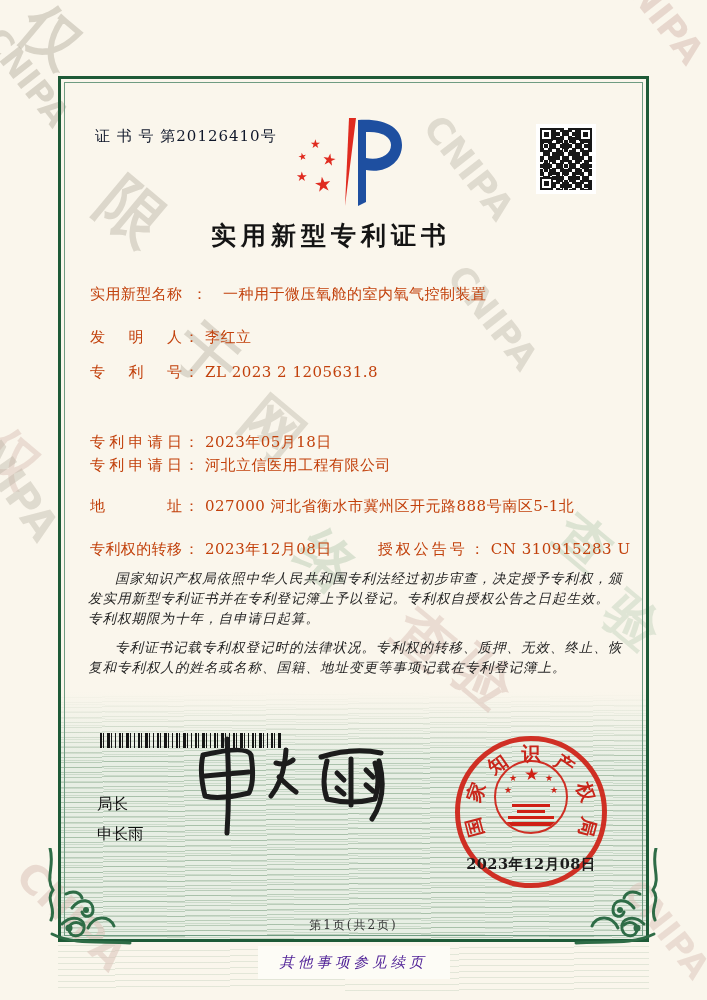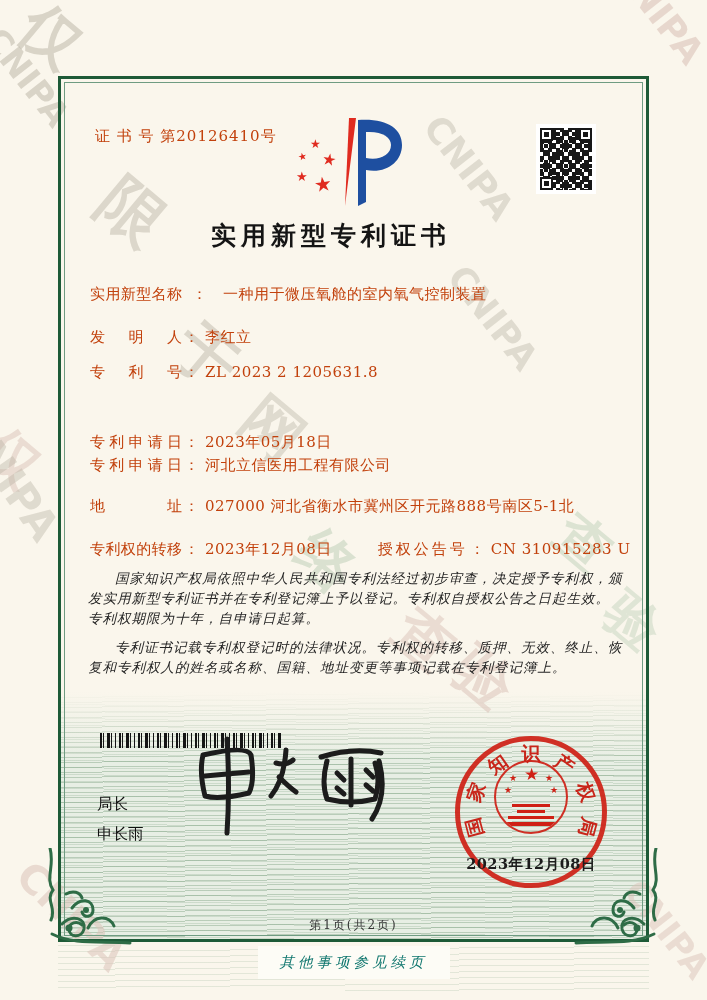--- a/index.html
+++ b/index.html
@@ -31,21 +31,21 @@
   }
   .waves::before{
     content:"";position:absolute;left:0;top:0;right:0;height:70px;
     background:linear-gradient(#faf6ec, rgba(250,246,236,0));
   }
   .waves-below{
     left:58px;top:945px;width:591px;height:46px;z-index:0;opacity:.55;
     background-image:repeating-linear-gradient(179.5deg, rgba(110,150,115,.3) 0 1px, rgba(255,255,255,0) 1px 6px);
   }
   
-  .cert-no{left:95px;top:127px;font-size:15px;color:#c2410c;letter-spacing:1px;z-index:4;text-align:right;}
+  .cert-no{left:95px;top:127px;font-size:15px;color:#0f172a;letter-spacing:1px;z-index:4;text-align:right;}
   .logo{left:292px;top:116px;width:118px;height:94px;z-index:4;}
   .qr{left:536px;top:124px;width:60px;height:70px;background:#fff;z-index:4;padding:4px;box-sizing:border-box;}
   .qr-pattern{position:relative;width:100%;height:100%;
     background:
       repeating-conic-gradient(#171717 0% 25%, transparent 0% 50%) 0px 0px/8px 8px,
       repeating-conic-gradient(#171717 0% 25%, transparent 0% 50%) 3px 2px/13px 13px;
   }
   .finder{position:absolute;width:13px;height:13px;border:2.5px solid #171717;background:#fff;box-sizing:border-box;}
   .finder::after{content:"";position:absolute;inset:2px;background:#171717;}
   .f-tl{left:0;top:0}.f-tr{right:0;top:0}.f-bl{left:0;bottom:0}
@@ -84,21 +84,21 @@
     border:2.5px solid rgba(206,32,21,.92);border-radius:50%;box-sizing:border-box;overflow:hidden;}
   .emblem .star{position:absolute;color:#cf2015;line-height:1;}
   .emblem .bar{position:absolute;background:#cf2015;left:50%;}
   .seal-date{position:absolute;left:-8px;right:-8px;bottom:14px;text-align:center;z-index:6;
     font-size:14.5px;font-weight:bold;color:#1c1c1c;letter-spacing:.5px;}
   
   .page-info{left:58px;top:917px;width:591px;text-align:center;z-index:4;
     font-size:12px;color:#333;letter-spacing:2px;}
   .continuation{left:58px;top:946px;width:591px;text-align:center;z-index:4;}
   .continuation span{display:inline-block;background:#fdfcf6;padding:7px 22px;
-    font-size:14.5px;font-style:italic;color:#0f766e;letter-spacing:4px;}
+    font-size:14.5px;font-style:italic;color:#4c1d95;letter-spacing:4px;}
   
   .flourish{z-index:4;}
   .fl-left{left:42px;top:848px;}
   .fl-right{left:572px;top:848px;transform:scaleX(-1);}
   .logo-star{position:absolute;color:#e02b20;line-height:1;z-index:4;}
 </style>
 </head>
 <body>
 
 <div id="watermarks">

